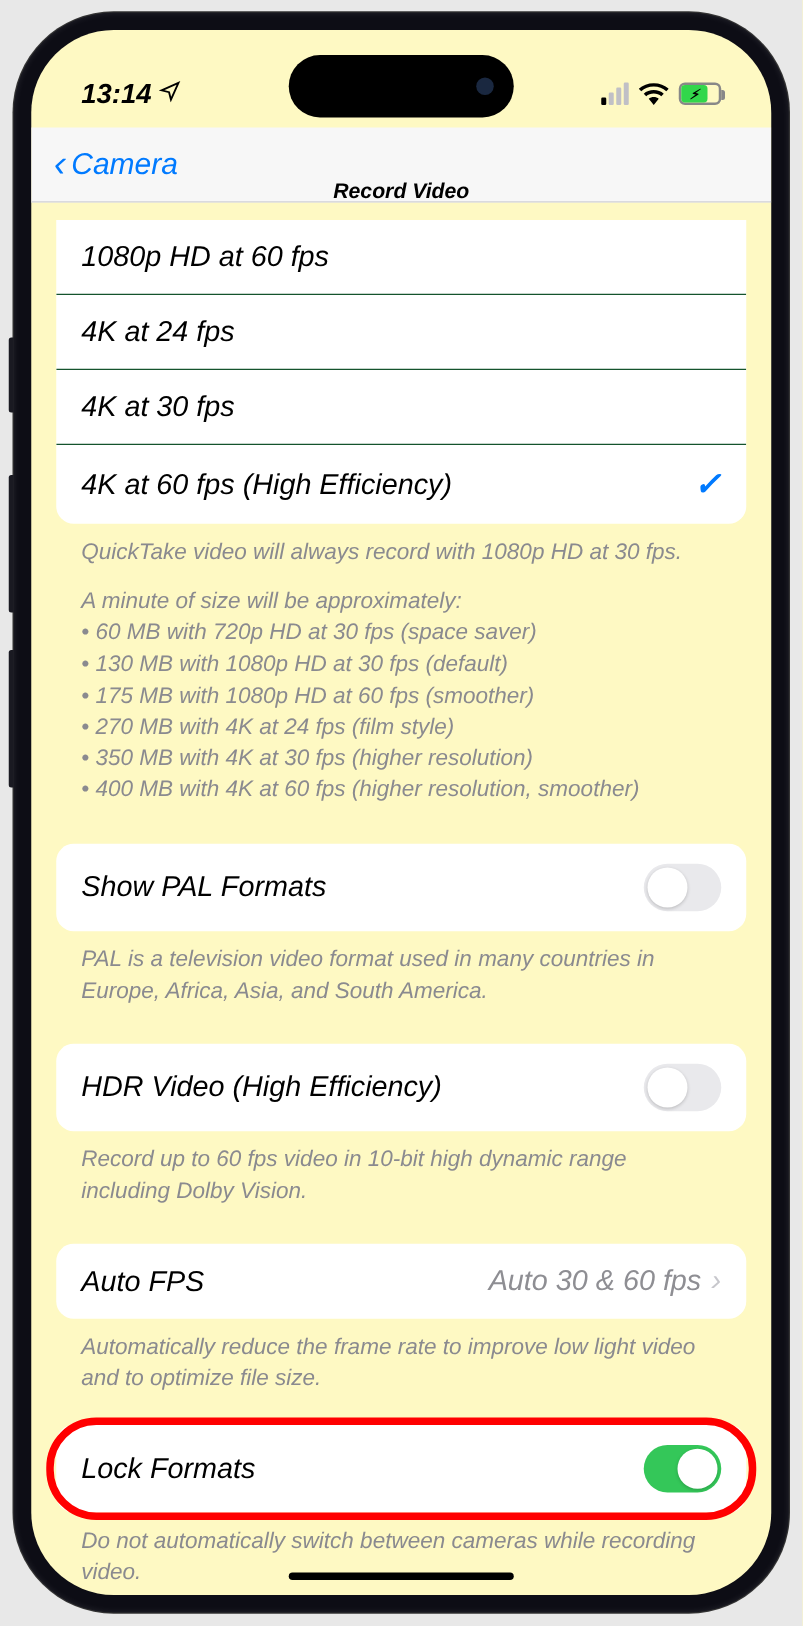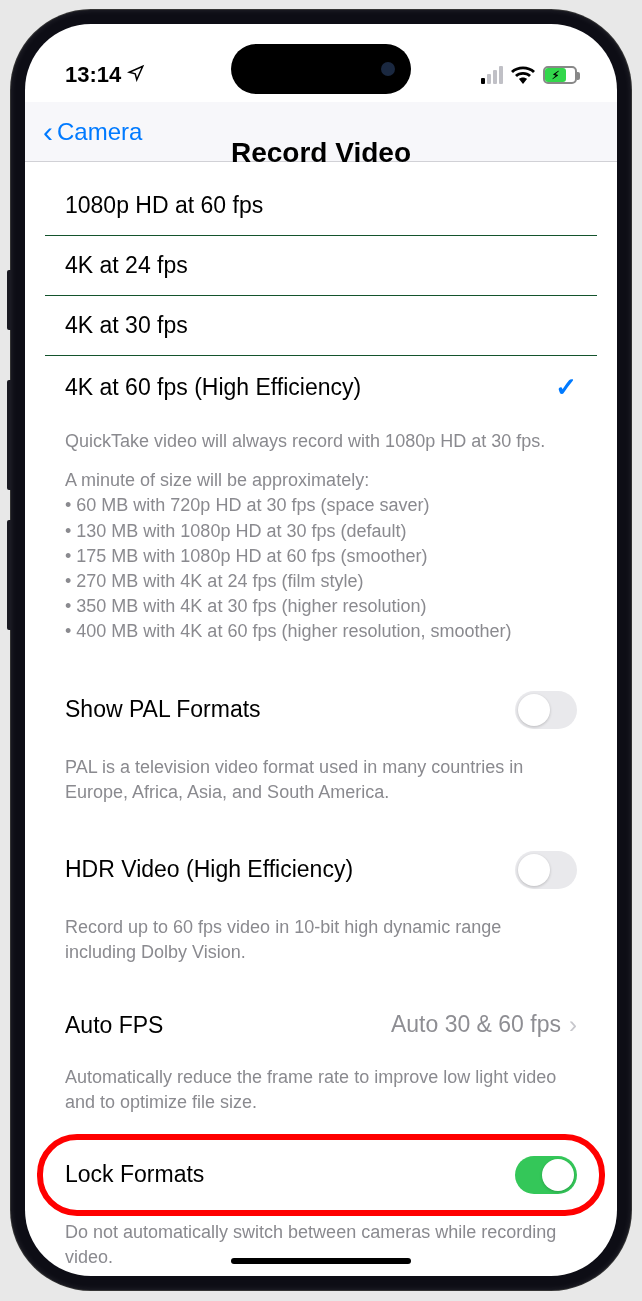--- a/index.html
+++ b/index.html
@@ -33,24 +33,25 @@
     position: absolute;
     left: -4px; top: 370px;
     width: 4px; height: 110px;
     background: #1a1a22;
     border-radius: 2px 0 0 2px;
     box-shadow: 0 140px 0 #1a1a22;
   }
   .screen {
     width: 100%;
     height: 100%;
-    background: #ffffff;
+    background: #fef9c3;
     border-radius: 66px;
     overflow: hidden;
     position: relative;
+    font-style: italic;
   }
   .island {
     position: absolute;
     top: 20px;
     left: 50%;
     transform: translateX(-50%);
     width: 180px;
     height: 50px;
     background: #000;
     border-radius: 30px;
@@ -124,21 +125,21 @@
   .back-btn {
     display:flex; align-items:center;
     color:#007aff;
     font-size:24px;
     gap:4px;
   }
   .back-chevron { font-size:30px; font-weight:300; line-height:1; }
   .nav-title {
     position:absolute;
     left:50%; transform:translateX(-50%);
-    font-size:28px;
+    font-size:17px;
     font-weight:600;
     margin-top:42px;
   }
 
   .content {
     position:absolute;
     top:138px; bottom:0; left:0; right:0;
     overflow:hidden;
     padding: 14px 20px 20px;
   }

